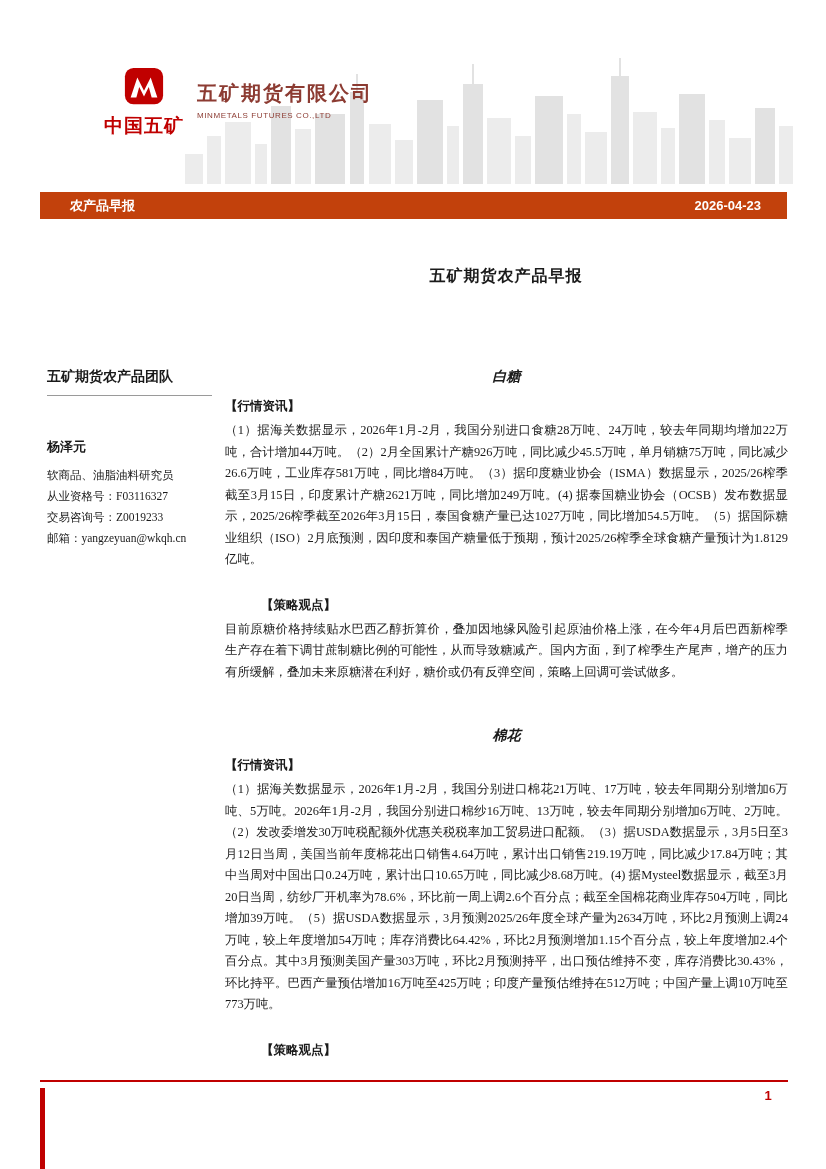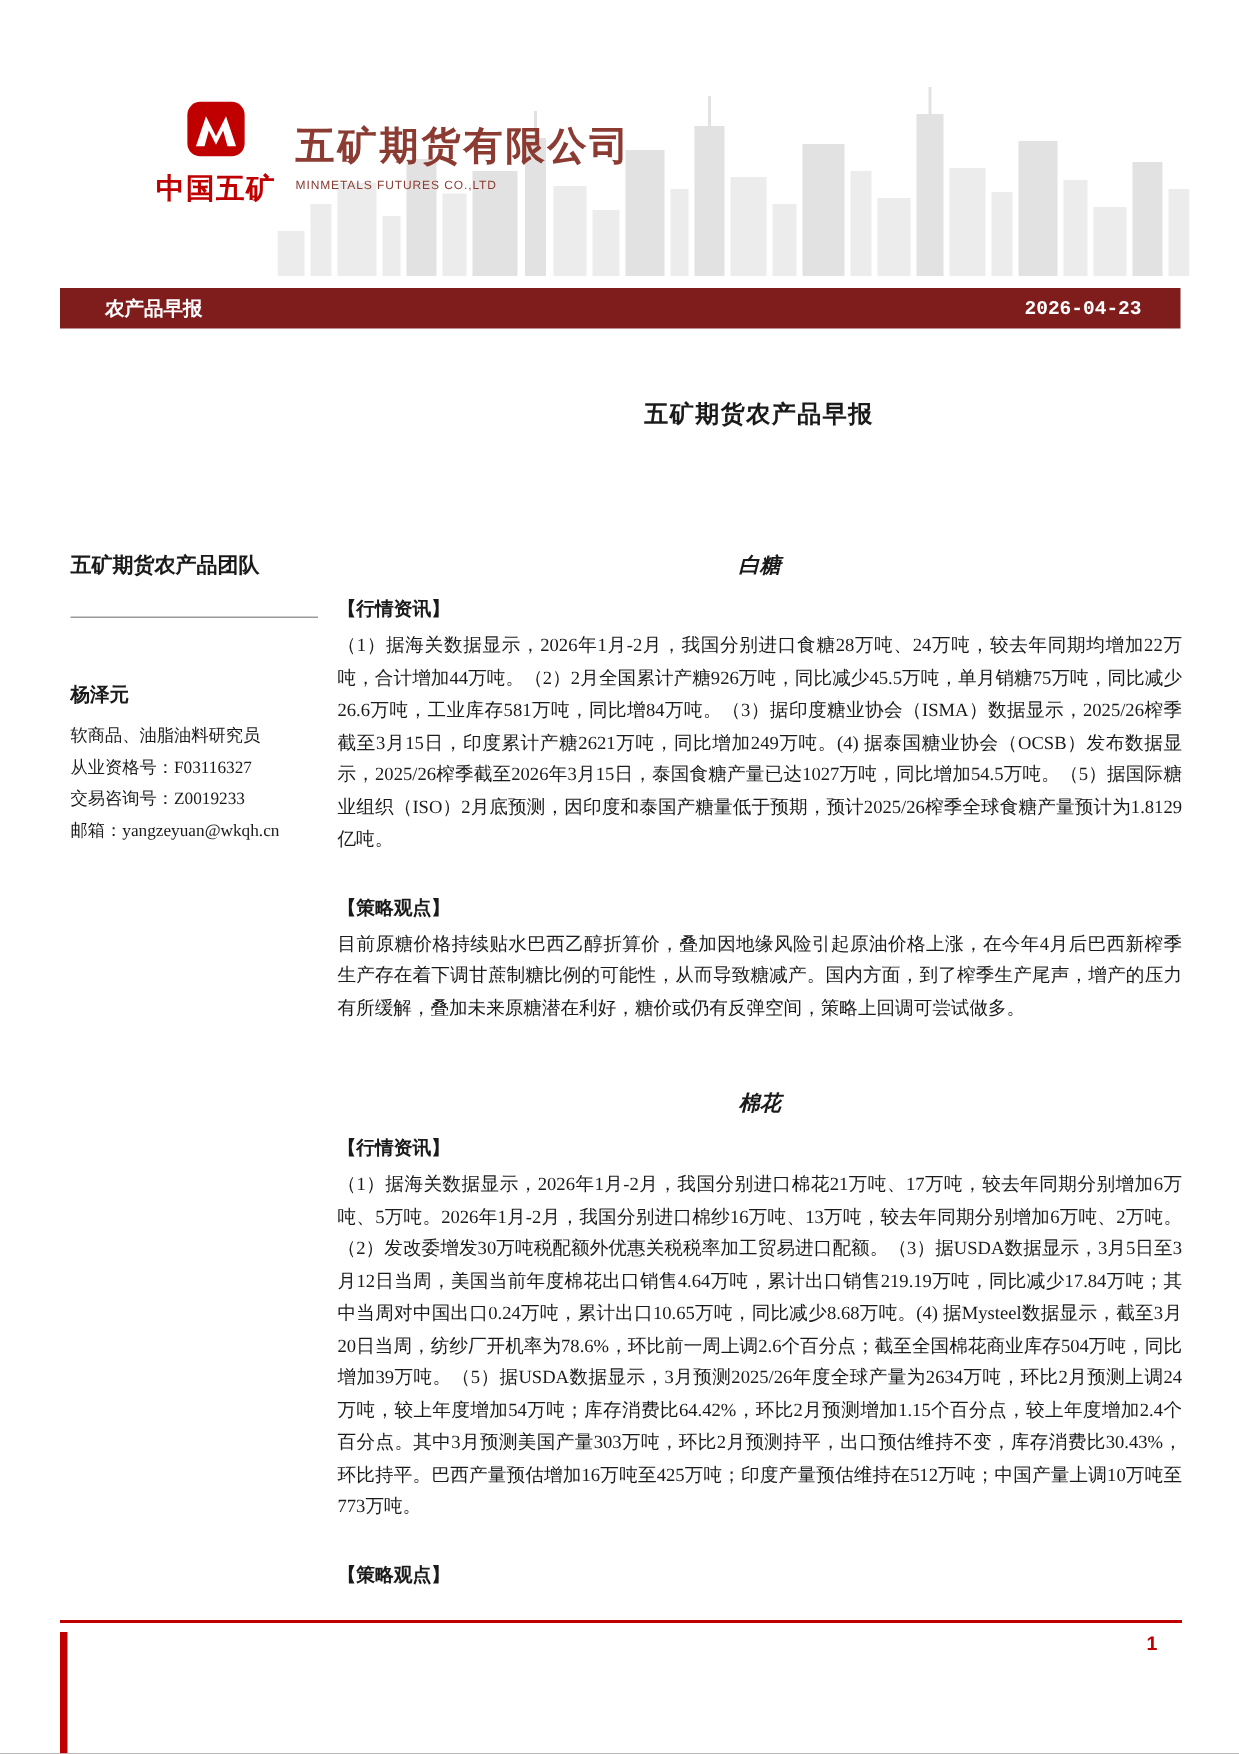--- a/index.html
+++ b/index.html
@@ -12,49 +12,49 @@
     overflow: hidden;
     font-family: "Liberation Serif", "DejaVu Serif", serif;
     color: #1a1a1a;
   }
   
   .skyline { position:absolute; left:185px; top:52px; width:608px; height:132px; }
   .logo-block { position:absolute; left:100px; top:66px; width:88px; text-align:center; z-index:2; }
   .logo-emblem { display:block; margin:0 auto; }
   .logo-text { margin-top:5px; font-family:"Liberation Sans", sans-serif; font-weight:bold; font-size:19px; color:#C00000; letter-spacing:1px; }
   .company-block { position:absolute; left:197px; top:80px; z-index:2; }
-  .company-cn { font-family:"Liberation Sans", sans-serif; font-weight:bold; font-size:26px; color:#8C3B32; letter-spacing:2px; }
+  .company-cn { font-family:"Liberation Sans", sans-serif; font-weight:bold; font-size:20px; color:#8C3B32; letter-spacing:2px; }
   .company-en { margin-top:4px; font-family:"Liberation Sans", sans-serif; font-size:8px; color:#8C3B32; letter-spacing:0.6px; }
   
   .banner {
     position:absolute; left:40px; top:192px; width:747px; height:27px;
-    background:#7f1d1d; color:#ffffff;
+    background:#c2410c; color:#ffffff;
     display:flex; align-items:center; justify-content:space-between;
     padding:0 26px 0 30px;
-    font-family:Liberation Mono, monospace; font-weight:bold; font-size:13px;
+    font-family:Liberation Sans, sans-serif; font-weight:bold; font-size:13px;
   }
   
   .report-title {
     position:absolute; left:225px; top:266px; width:562px;
     text-align:center; font-weight:bold; font-size:16px; letter-spacing:1px;
   }
   
   .sidebar { position:absolute; left:47px; top:368px; width:165px; }
-  .team-title { font-size:14px; font-weight:bold; padding-bottom:25px; border-bottom:1px solid #9a9a9a; }
+  .team-title { font-size:14px; font-weight:bold; padding-bottom:9px; border-bottom:1px solid #9a9a9a; }
   .member { margin-top:42px; }
   .member + .member { margin-top:48px; }
   .member .name { font-size:13px; font-weight:bold; margin-bottom:9px; }
   .member .line { font-size:11.5px; line-height:21px; }
   
   .main { position:absolute; left:225px; top:368px; width:563px; }
   .section-title { text-align:center; font-size:14px; font-weight:bold; margin-bottom:12px;font-style:italic; }
   .block-label { font-size:12.5px; font-weight:bold; margin:8px 0 5px; }
   .block-text { font-size:12.4px; line-height:21.5px; text-align:justify; margin-bottom:12px; }
   .section-cotton { margin-top:44px; }
-  .label-gap { margin-top:26px; }
+  .label-gap { margin-top:26px;margin-left:36px; }
   
   .footer-rule { position:absolute; left:40px; top:1080px; width:748px; height:2px; background:#C00000; }
   .footer-bar { position:absolute; left:40px; top:1088px; width:5px; height:81px; background:#C00000; }
   .page-number { position:absolute; left:758px; top:1088px; width:20px; text-align:center;
     color:#C00000; font-weight:bold; font-size:13px; font-family:"Liberation Sans", sans-serif; }
 </style>
 </head>
 <body>
 
 <div class="page">

